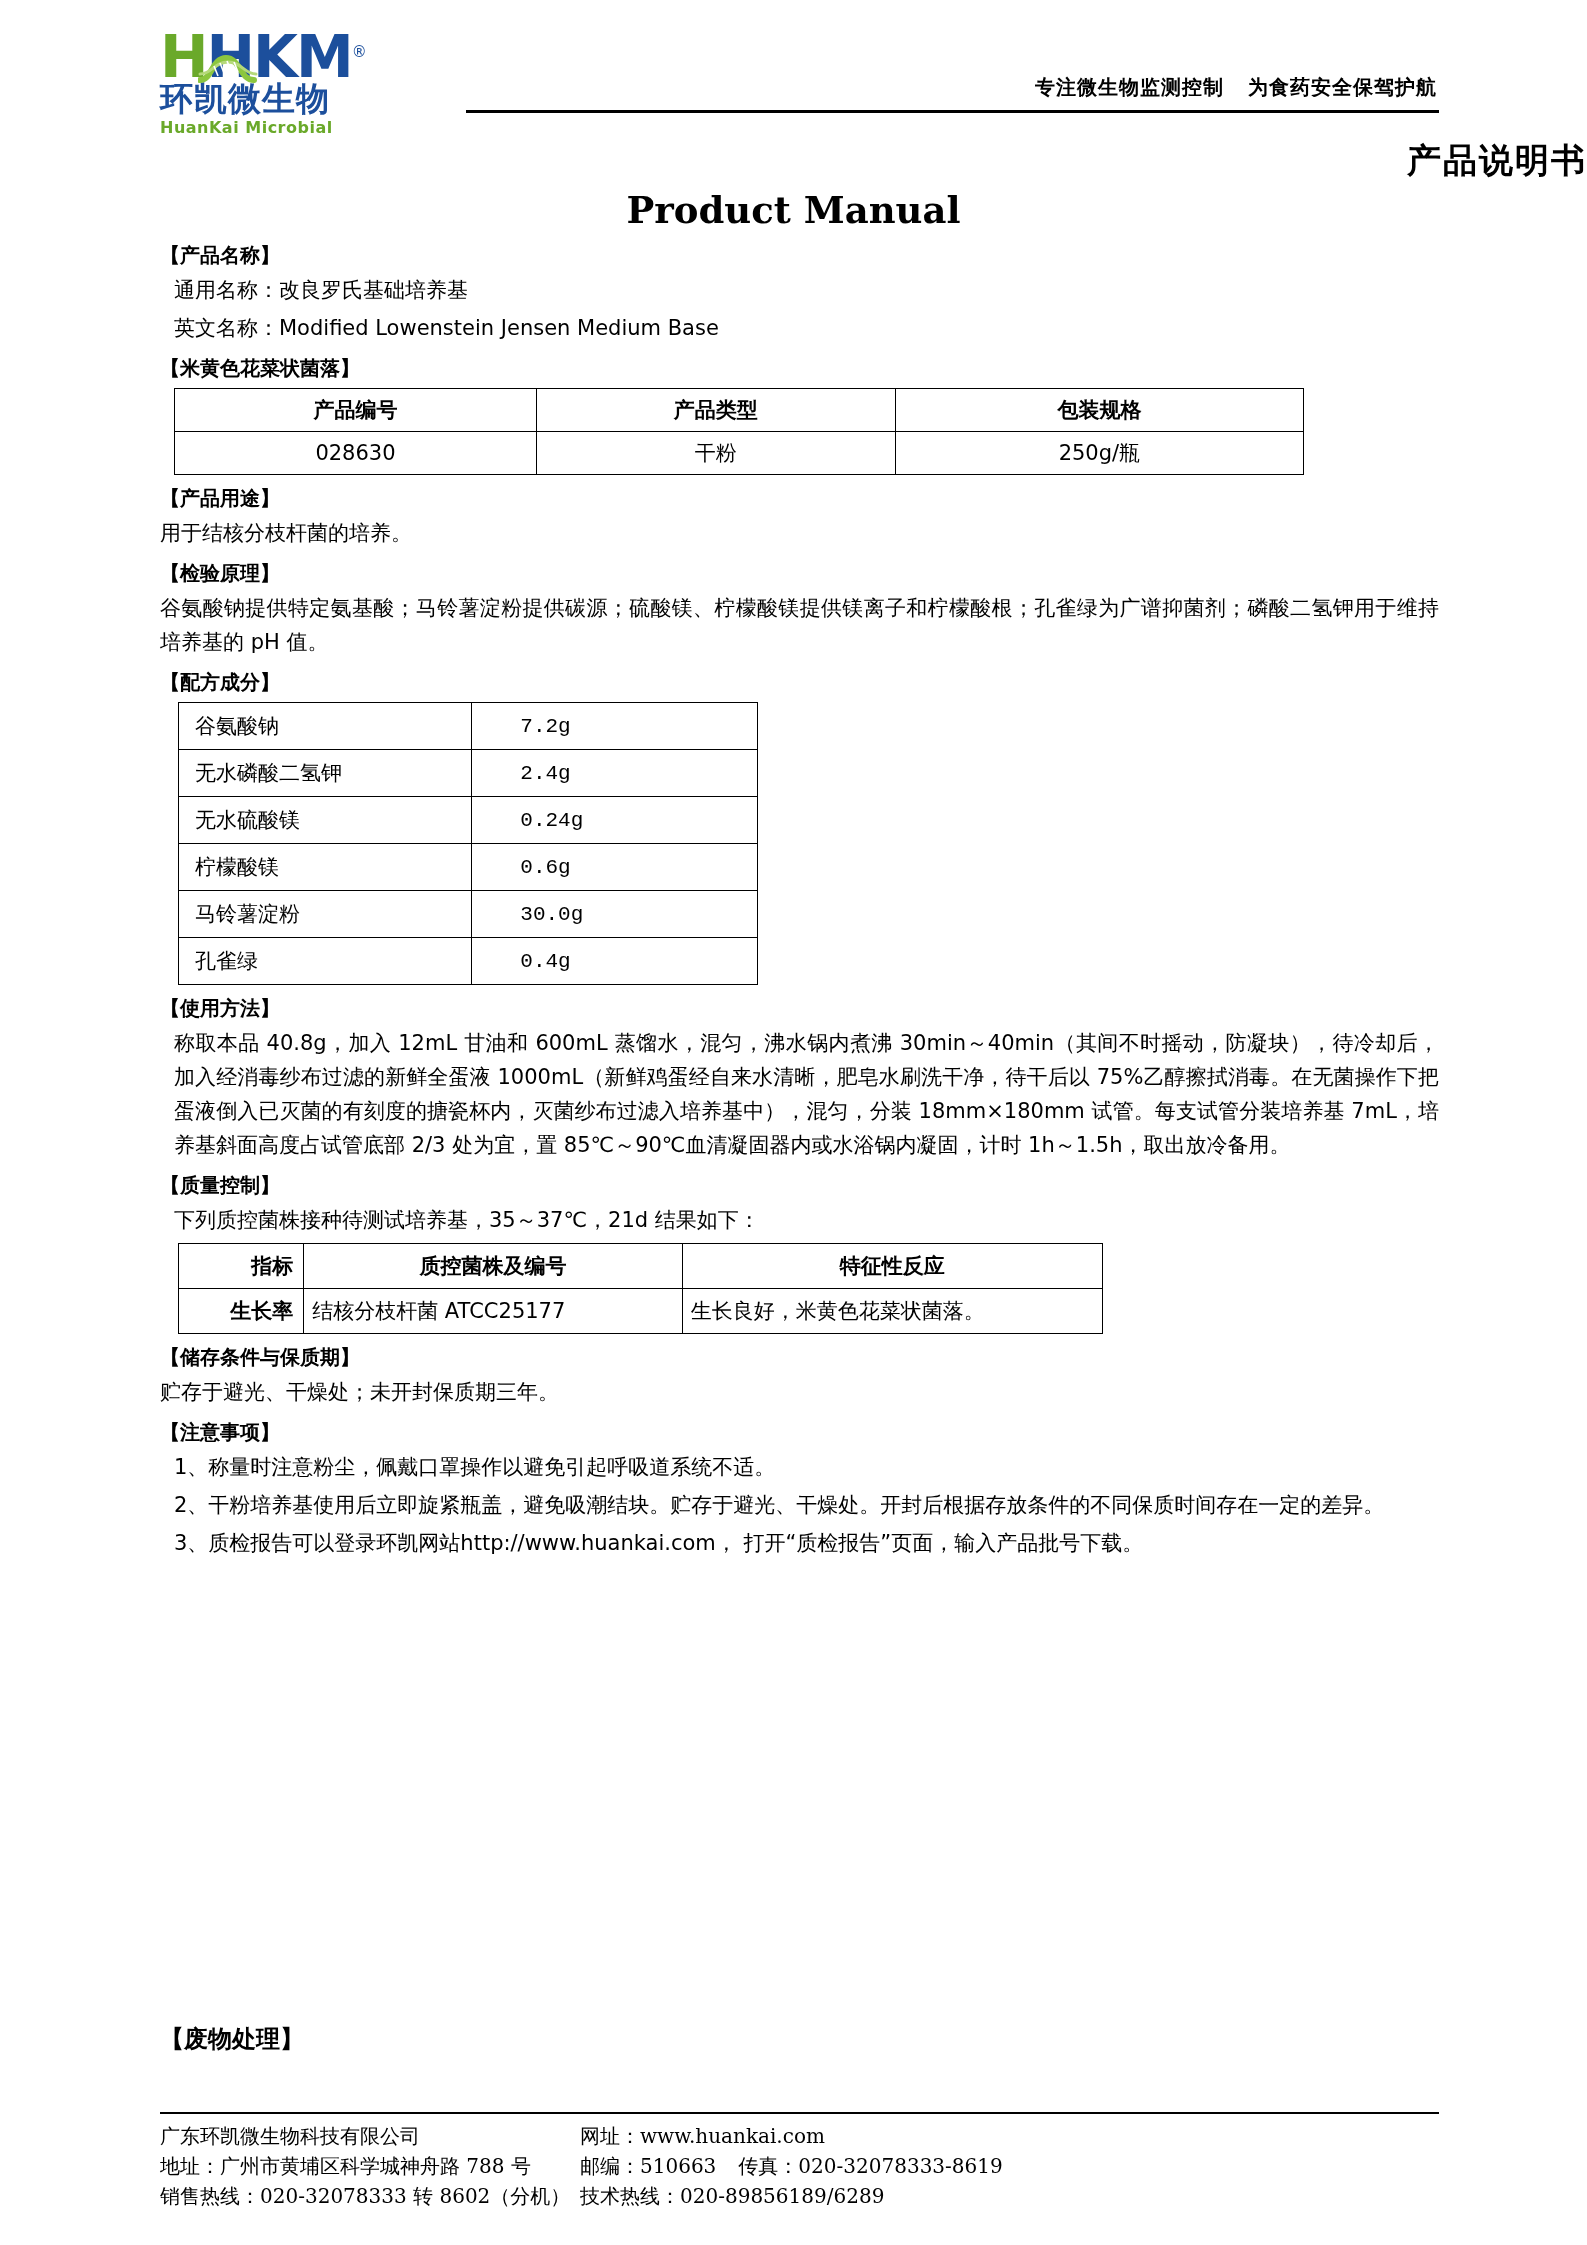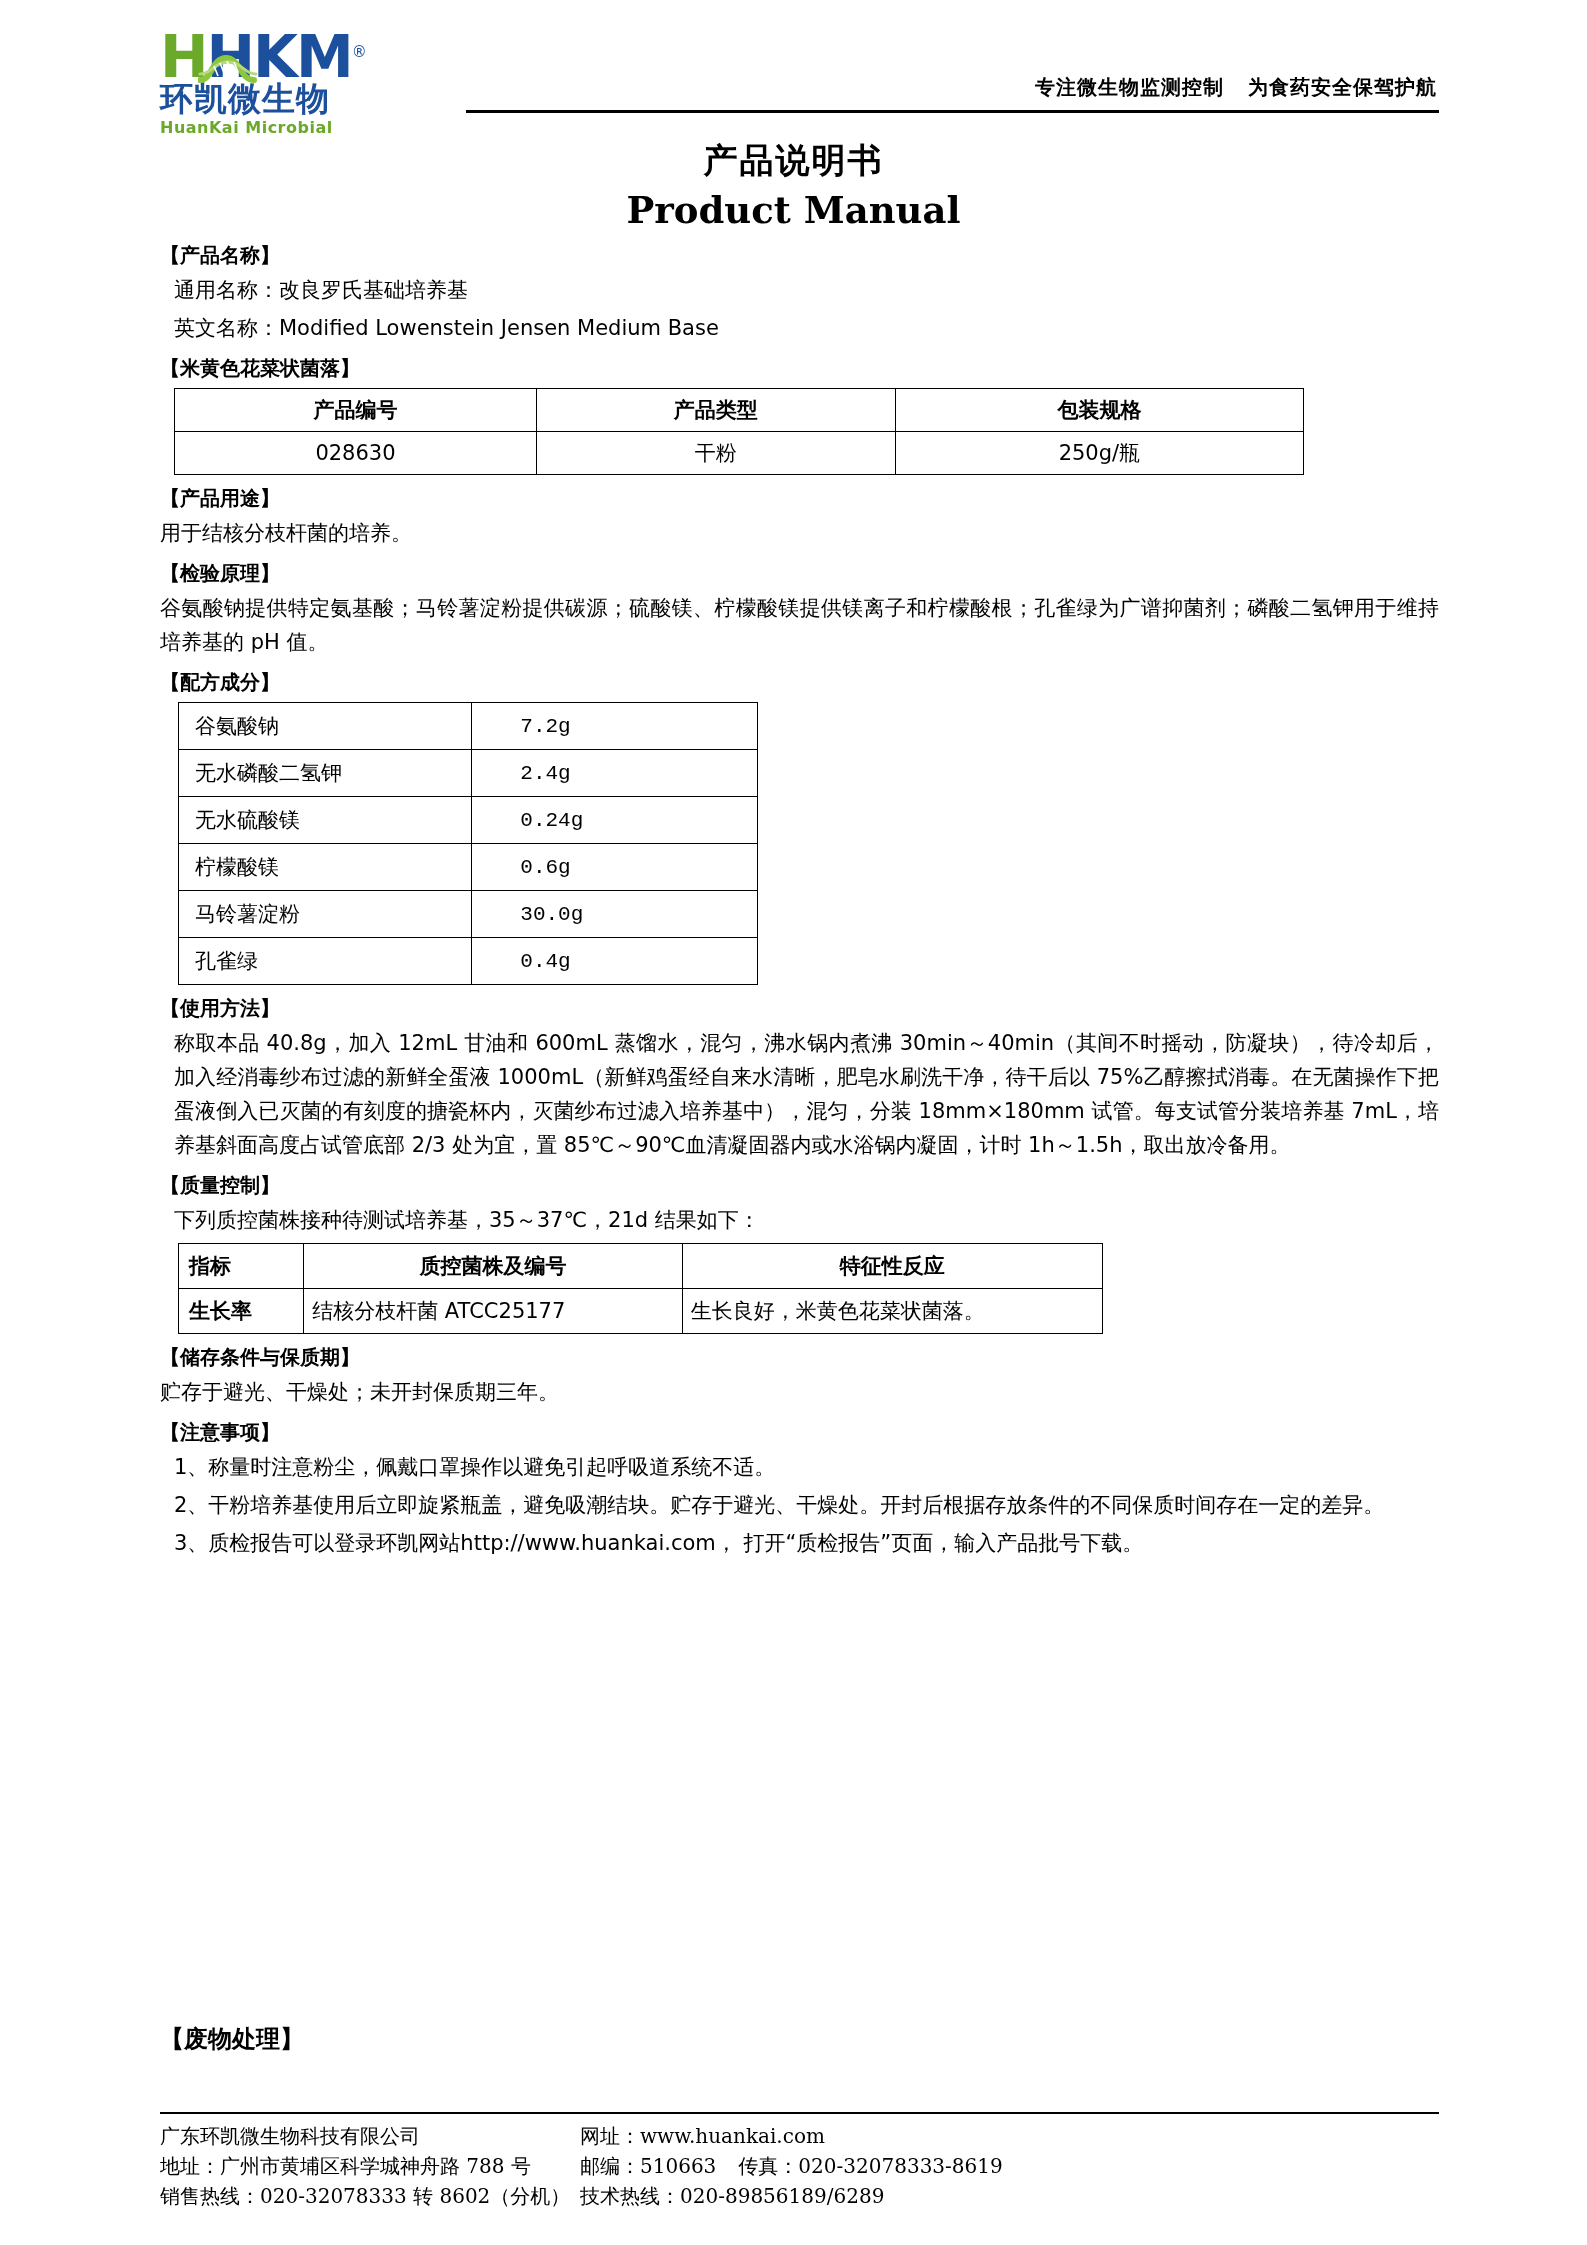--- a/index.html
+++ b/index.html
@@ -93,21 +93,21 @@
   .header-rule {
     position: absolute;
     left: 466px;
     right: 148px;
     top: 110px;
     border-bottom: 3px solid #000;
   }
 
   
   .doc-title-cn {
-    text-align: center;
+    text-align: right;
     font-size: 34px;
     font-weight: bold;
     letter-spacing: 2px;
     margin-top: 18px;
   }
   .doc-title-en {
     text-align: center;
     font-family: "DejaVu Serif", "Liberation Serif", serif;
     font-size: 37px;
     font-weight: bold;
@@ -180,21 +180,21 @@
 
   .tbl-qc {
     width: 925px;
     margin: 6px 0 4px 18px;
   }
   .tbl-qc th, .tbl-qc td {
     border: 1px solid #000;
     padding: 8px 10px;
   }
   .tbl-qc th { font-weight: bold; text-align: center; }
-  .tbl-qc .q1 { width: 112px; text-align: left; font-weight: bold; }
+  .tbl-qc .q1 { width: 112px; text-align: right; font-weight: bold; }
   .tbl-qc .q2 { width: 380px; }
   .tbl-qc .q3 { width: 433px; }
   .tbl-qc td.q2, .tbl-qc td.q3 { text-align: left; padding-left: 8px; }
 
   
   .footer {
     position: absolute;
     left: 160px;
     right: 148px;
     bottom: 34px;

